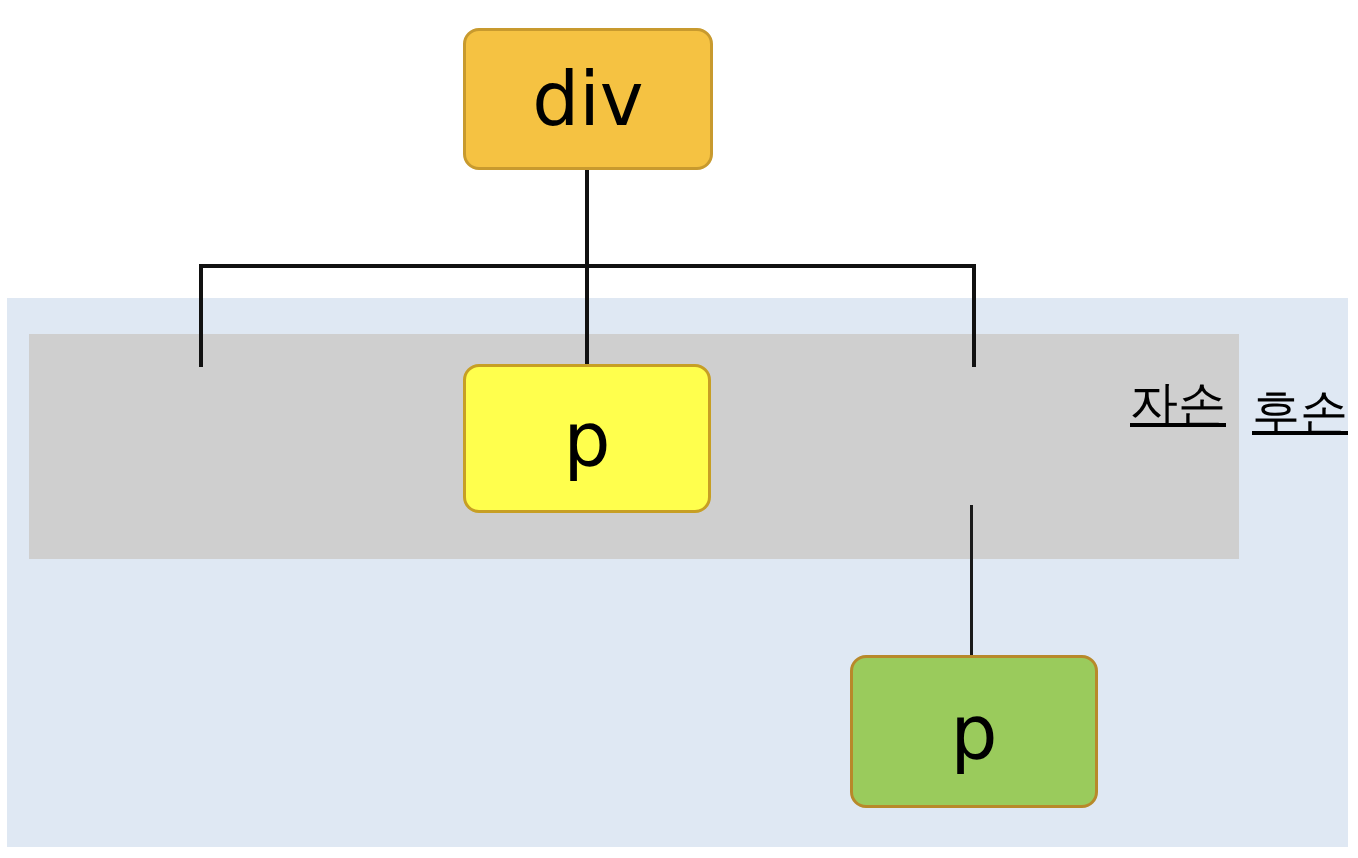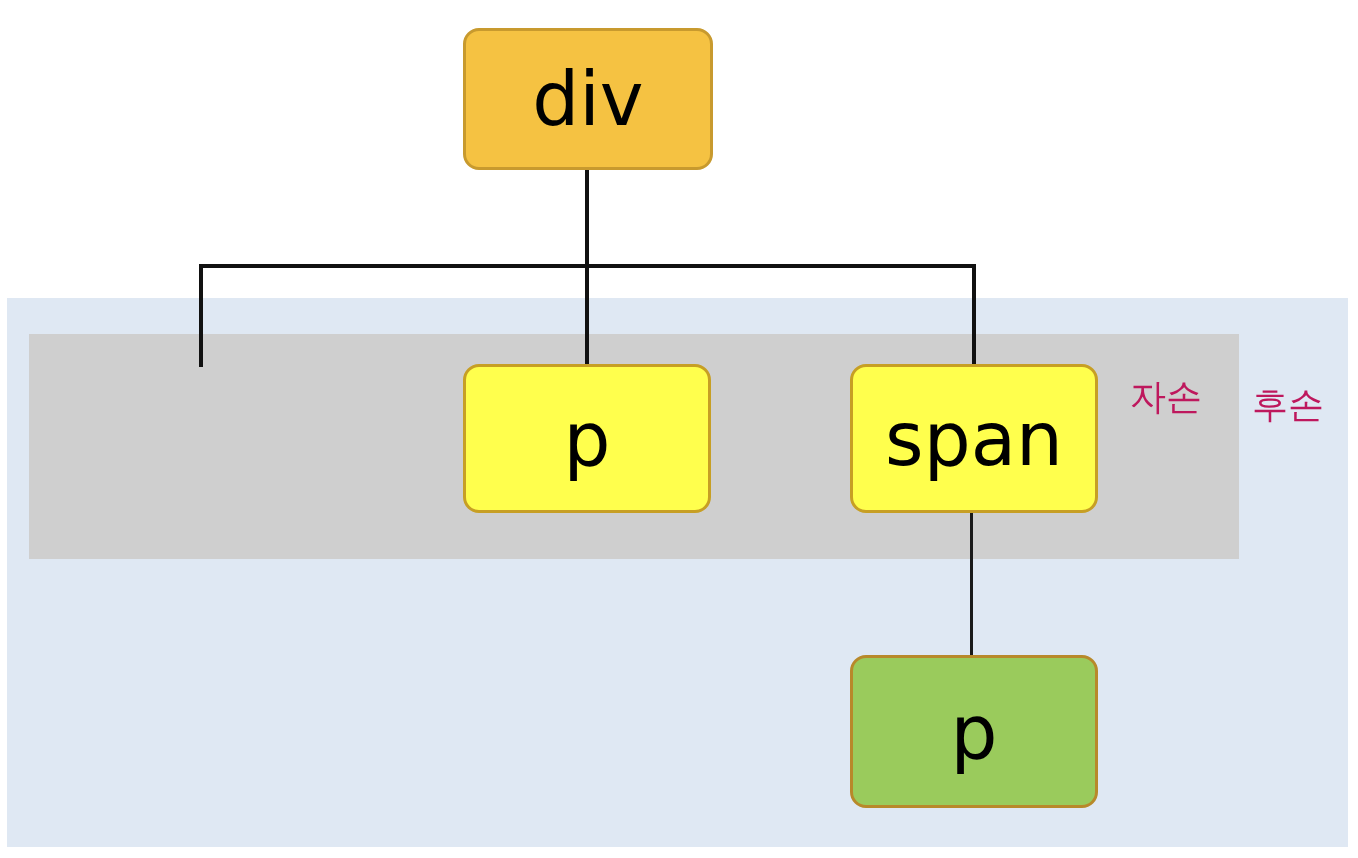--- a/index.html
+++ b/index.html
@@ -111,25 +111,26 @@
   }
   #node-h2 .node-label,
   #node-p-child .node-label,
   #node-span .node-label,
   #node-p-descendant .node-label { font-size: 74px; }
 
   
   .legend-label {
     position: absolute;
     font-family: "DejaVu Sans", "Liberation Sans", sans-serif;
-    font-size: 36px;
-    color: #be185d;
+    font-size: 48px;
+    color: #000000;
     line-height: 1;
     white-space: nowrap;
     z-index: 5;
+    text-decoration: underline;
   }
   #legend-child      { left: 1130px; top: 379px; }
   #legend-descendant { left: 1252px; top: 387px; }
 </style>
 </head>
 <body>
 
 <div id="canvas">
 
   <div class="region" id="descendant-region"></div>
@@ -144,23 +145,20 @@
 
   <div class="node" id="node-div">
     <span class="node-label">div</span>
   </div>
 
 
   <div class="node" id="node-p-child">
     <span class="node-label">p</span>
   </div>
 
-  <div class="node" id="node-span">
-    <span class="node-label">span</span>
-  </div>
 
   <div class="node" id="node-p-descendant">
     <span class="node-label">p</span>
   </div>
 
   <div class="legend-label" id="legend-child">자손</div>
   <div class="legend-label" id="legend-descendant">후손</div>
 
 </div>
 

